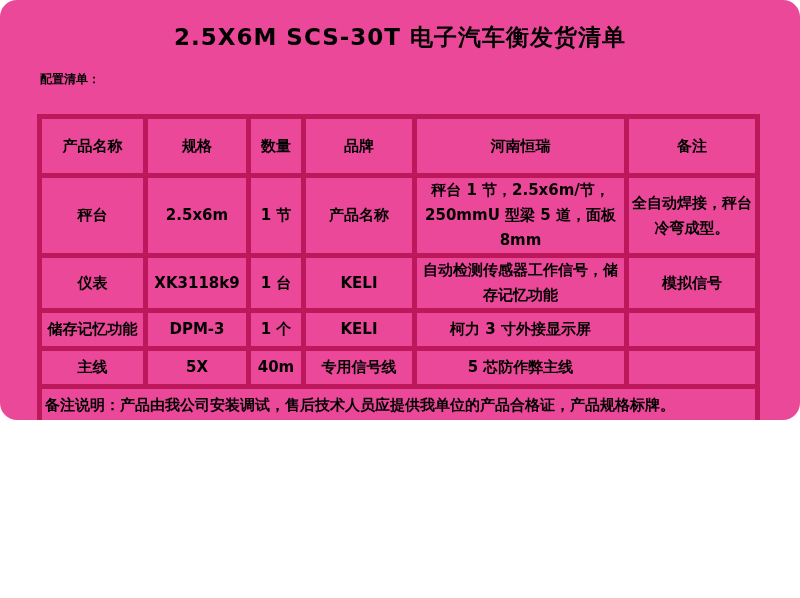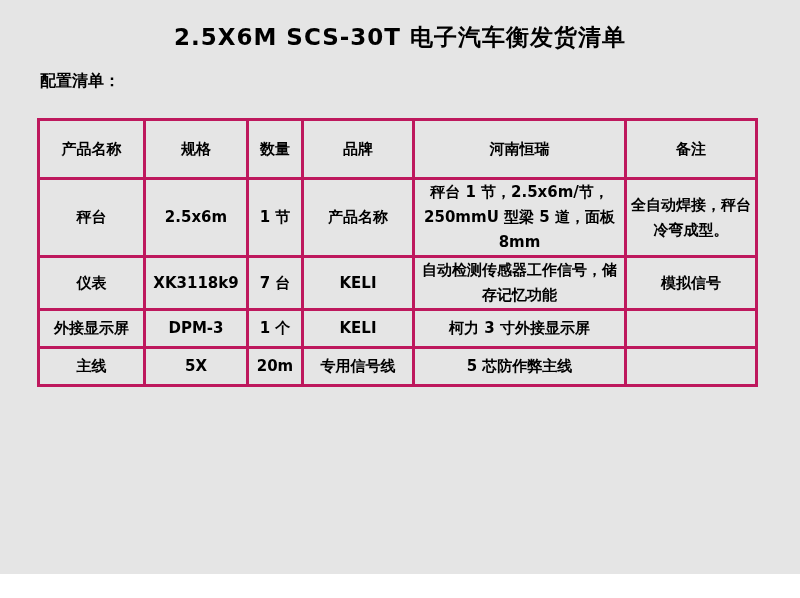--- a/index.html
+++ b/index.html
@@ -6,49 +6,50 @@
   html, body {
     margin: 0;
     padding: 0;
     background: #ffffff;
     color: #000000;
     font-family: "DejaVu Sans", "Liberation Sans", sans-serif;
   }
   .page {
     position: relative;
     width: 800px;
-    height: 574px;
-    background: #e5e5e5;
+    height: 420px;
+    background: #ec4899;
     overflow: hidden;
+    border-radius: 17px;
   }
   .doc-title {
     margin: 0;
     padding-top: 22px;
     text-align: center;
     font-size: 23px;
     font-weight: bold;
     letter-spacing: 1px;
   }
   .doc-subtitle {
     margin: 18px 16px 0 40px;
-    font-size: 16px;
+    font-size: 12px;
     font-weight: bold;
   }
   table.spec-table {
     margin: 26px 0 0 37px;
     width: 718px;
     border-collapse: collapse;
     table-layout: fixed;
     font-size: 15px;
     font-weight: bold;
     text-align: center;
   }
   table.spec-table th,
   table.spec-table td {
-    border: 3px solid #be185d;
+    border: 5px solid #be185d;
     padding: 0 3px;
     vertical-align: middle;
     overflow: hidden;
   }
   table.spec-table th {
     height: 59px;
     font-size: 15px;
     font-weight: bold;
   }
   table.spec-table td {
@@ -95,37 +96,40 @@
         <td>秤台</td>
         <td>2.5x6m</td>
         <td>1 节</td>
         <td>产品名称</td>
         <td>秤台 1 节，2.5x6m/节，250mmU 型梁 5 道，面板 8mm</td>
         <td>全自动焊接，秤台冷弯成型。</td>
       </tr>
       <tr>
         <td>仪表</td>
         <td>XK3118k9</td>
-        <td>7 台</td>
+        <td>1 台</td>
         <td>KELI</td>
         <td>自动检测传感器工作信号，储存记忆功能</td>
         <td>模拟信号</td>
       </tr>
       <tr>
-        <td>外接显示屏</td>
+        <td>储存记忆功能</td>
         <td>DPM-3</td>
         <td>1 个</td>
         <td>KELI</td>
         <td>柯力 3 寸外接显示屏</td>
         <td></td>
       </tr>
       <tr>
         <td>主线</td>
         <td>5X</td>
-        <td>20m</td>
+        <td>40m</td>
         <td>专用信号线</td>
         <td>5 芯防作弊主线</td>
         <td></td>
+      </tr>
+      <tr>
+        <td class="cell-remark" colspan="6">备注说明：产品由我公司安装调试，售后技术人员应提供我单位的产品合格证，产品规格标牌。</td>
       </tr>
     </tbody>
   </table>
 
 </div>
 
 </body></html>

